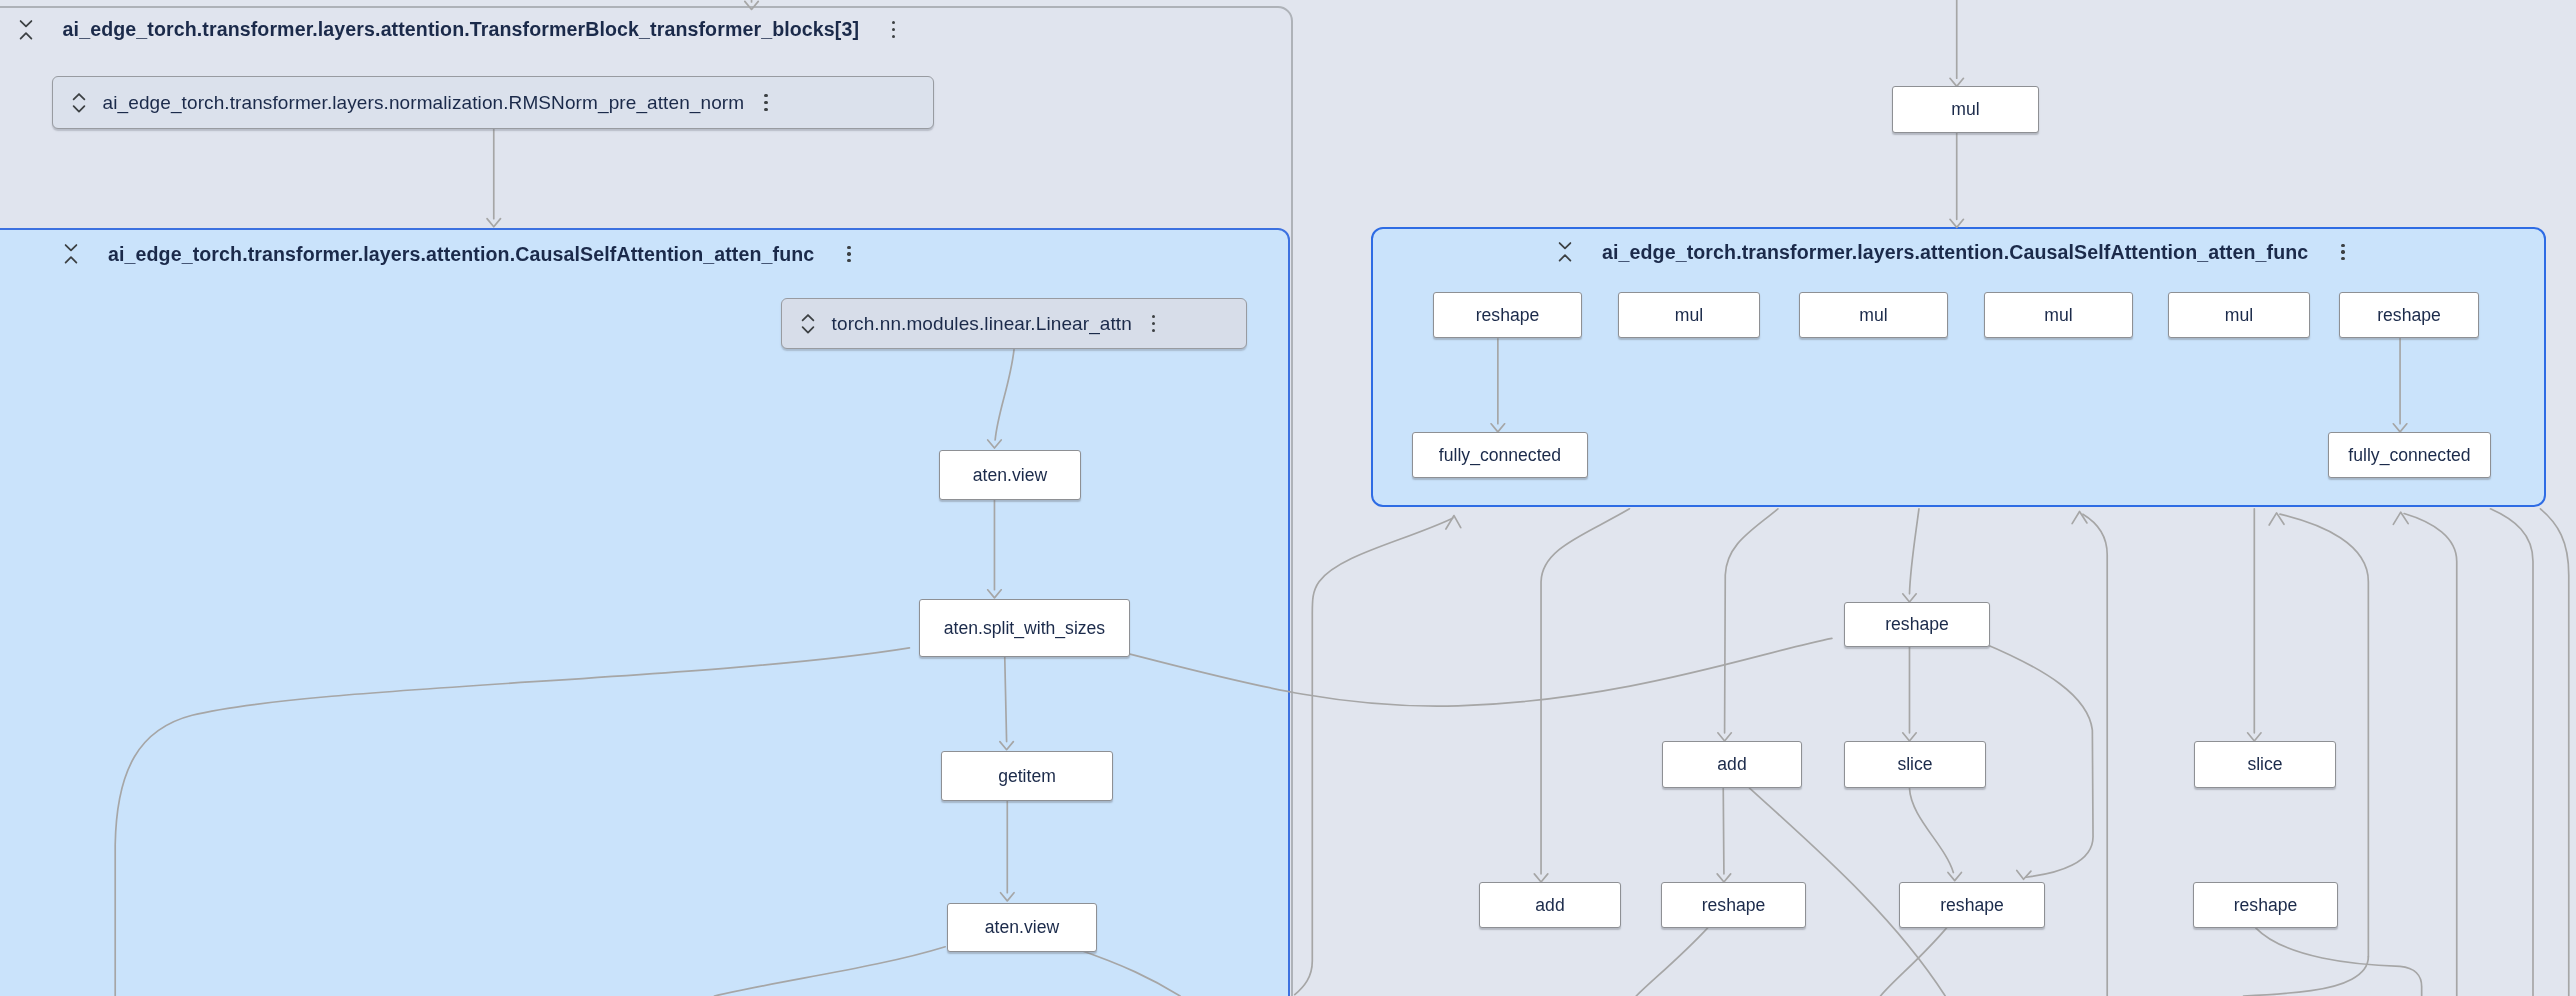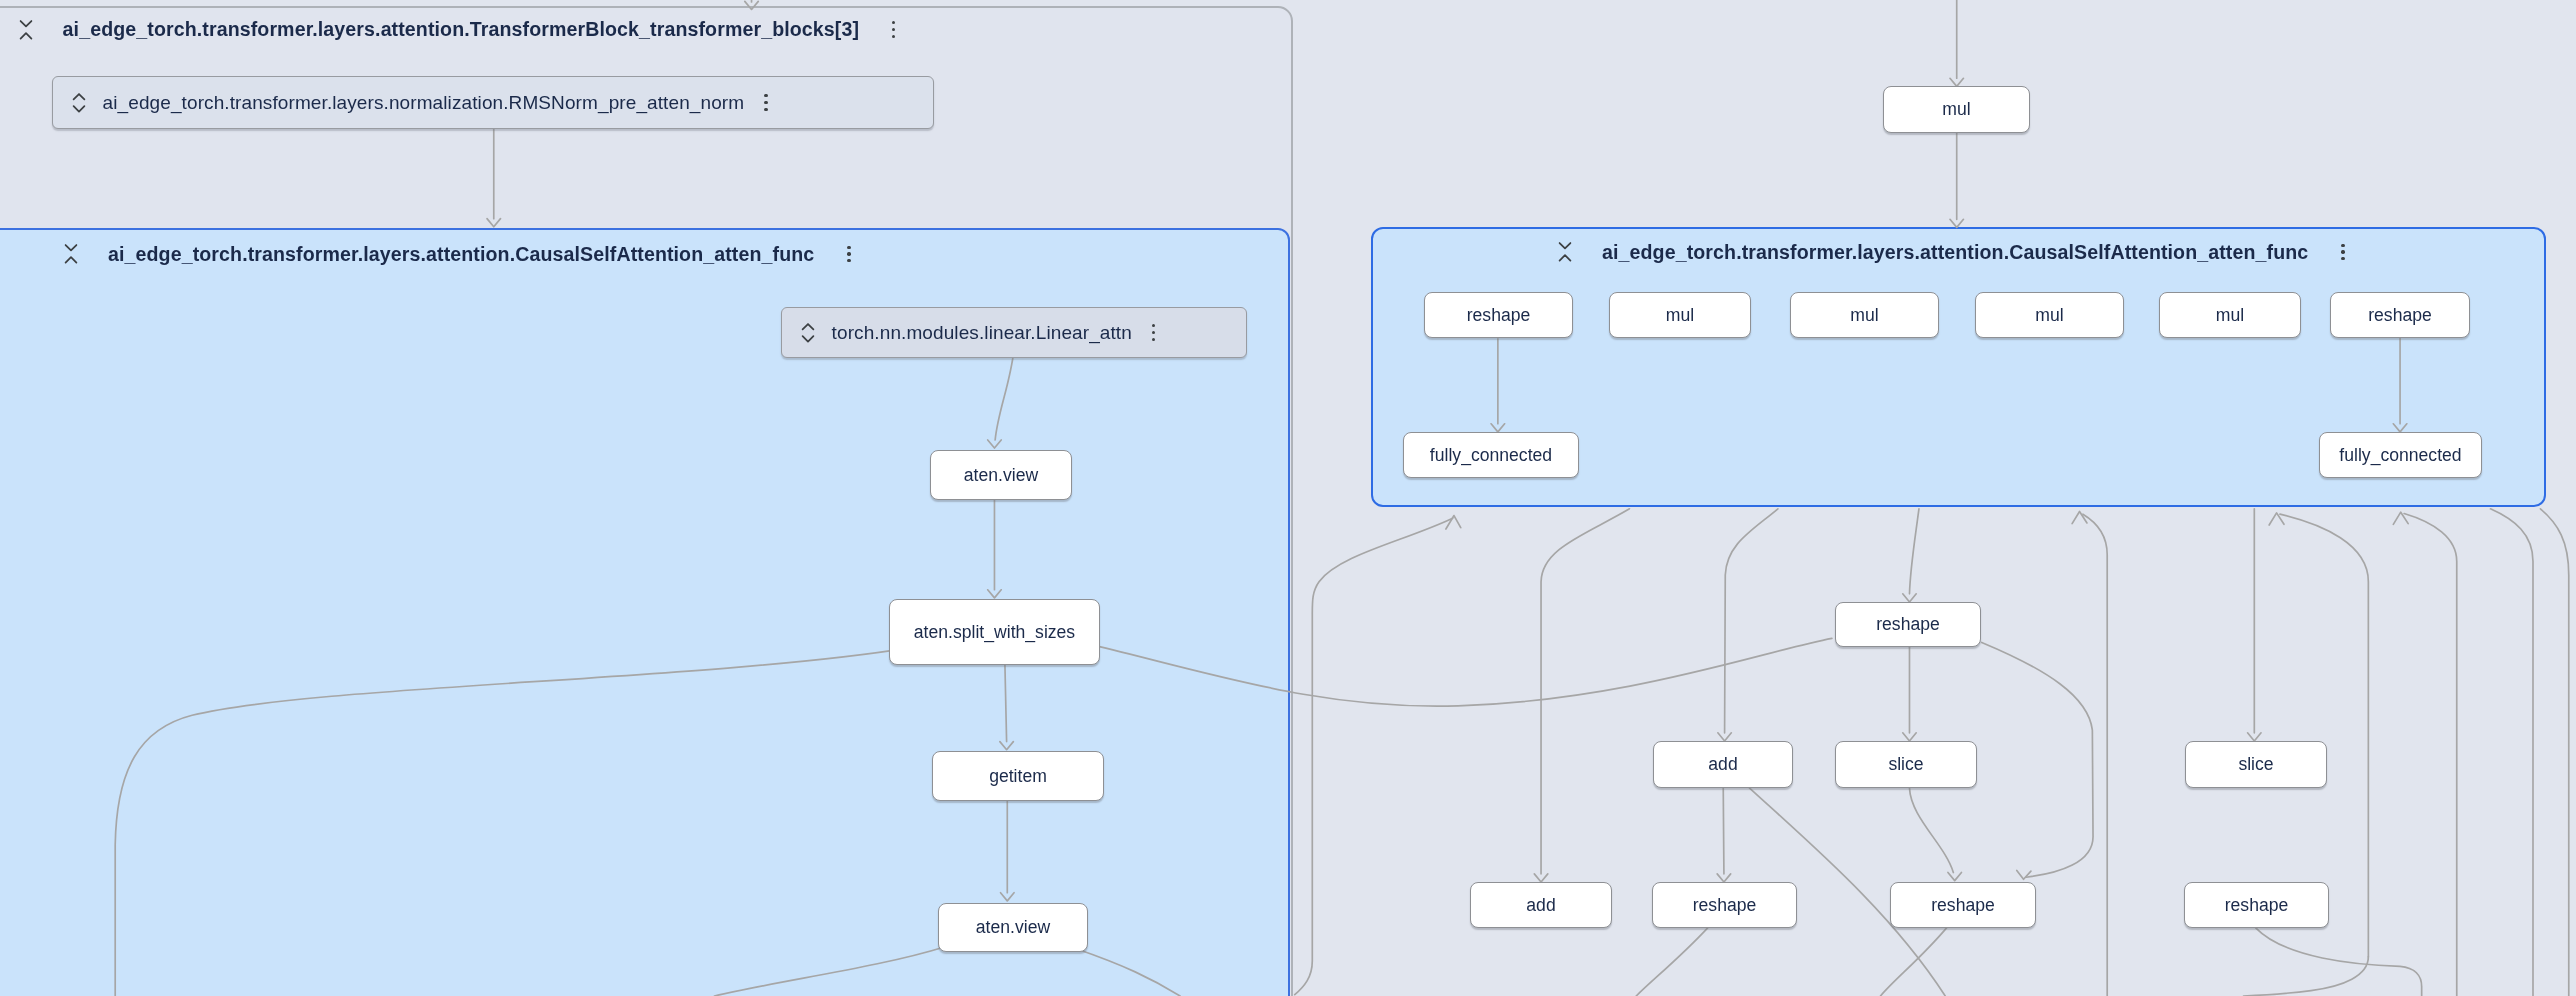--- a/index.html
+++ b/index.html
@@ -16,25 +16,25 @@
   .ghdr{position:absolute;display:flex;align-items:center;gap:29px;height:32px;}
   .glabel{font-size:19.6px;font-weight:600;color:#1b2a4a;white-space:nowrap;letter-spacing:0.1px;}
   .kebab{display:flex;flex-direction:column;gap:3.4px;padding:2.7px 4px;cursor:pointer;}
   .kebab i{display:block;width:3.4px;height:3.4px;border-radius:50%;background:#3c4043;}
   .uicon{flex:0 0 auto;cursor:pointer;}
   .modnode{position:absolute;box-sizing:border-box;display:flex;align-items:center;gap:16px;
     padding:0 17.6px;border:1.7px solid #989ba1;border-radius:6px;
     box-shadow:0 2px 1.4px rgba(110,115,125,0.35);}
   .modnode .glabel{font-weight:500;font-size:19px;}
   .rms{left:52px;top:76px;width:882px;height:53px;background:#dbe1ec;}
-  .linear{left:781px;top:307px;width:466px;height:51px;background:#d7dde9;}
+  .linear{left:781px;top:298px;width:466px;height:51px;background:#d7dde9;}
   .op{position:absolute;box-sizing:border-box;display:flex;align-items:center;justify-content:center;
-    background:#ffffff;border:1.7px solid #8e9094;border-radius:8px;
+    background:#ffffff;border:1.7px solid #8e9094;border-radius:3px;
     box-shadow:0 2px 1.4px rgba(110,115,125,0.4);
-    font-size:17.6px;color:#1b2a4a;white-space:nowrap;}
+    font-size:17.6px;color:#1b2a4a;white-space:nowrap;margin-left:9px;}
 </style>
 </head>
 <body>
 
 <div class="canvas">
 
   <div class="group tb-group"></div>
   <div class="group causal-left"></div>
   <div class="group causal-right"></div>
 
@@ -148,21 +148,21 @@
     <div class="kebab">
         <i></i>
         <i></i>
         <i></i>
       </div>
   </div>
 
   <div class="op" style="left:930px;top:450px;width:142px;height:50px;">
       <span>aten.view</span>
     </div>
-  <div class="op" style="left:889px;top:599px;width:211px;height:66px;text-align:right;">
+  <div class="op" style="left:910px;top:599px;width:211px;height:58px;text-align:right;">
       <span>aten.split_with_sizes</span>
     </div>
   <div class="op" style="left:932px;top:751px;width:172px;height:50px;">
       <span>getitem</span>
     </div>
   <div class="op" style="left:938px;top:903px;width:150px;height:49px;">
       <span>aten.view</span>
     </div>
 
   <div class="ghdr" style="left:1557px;top:236px;">

